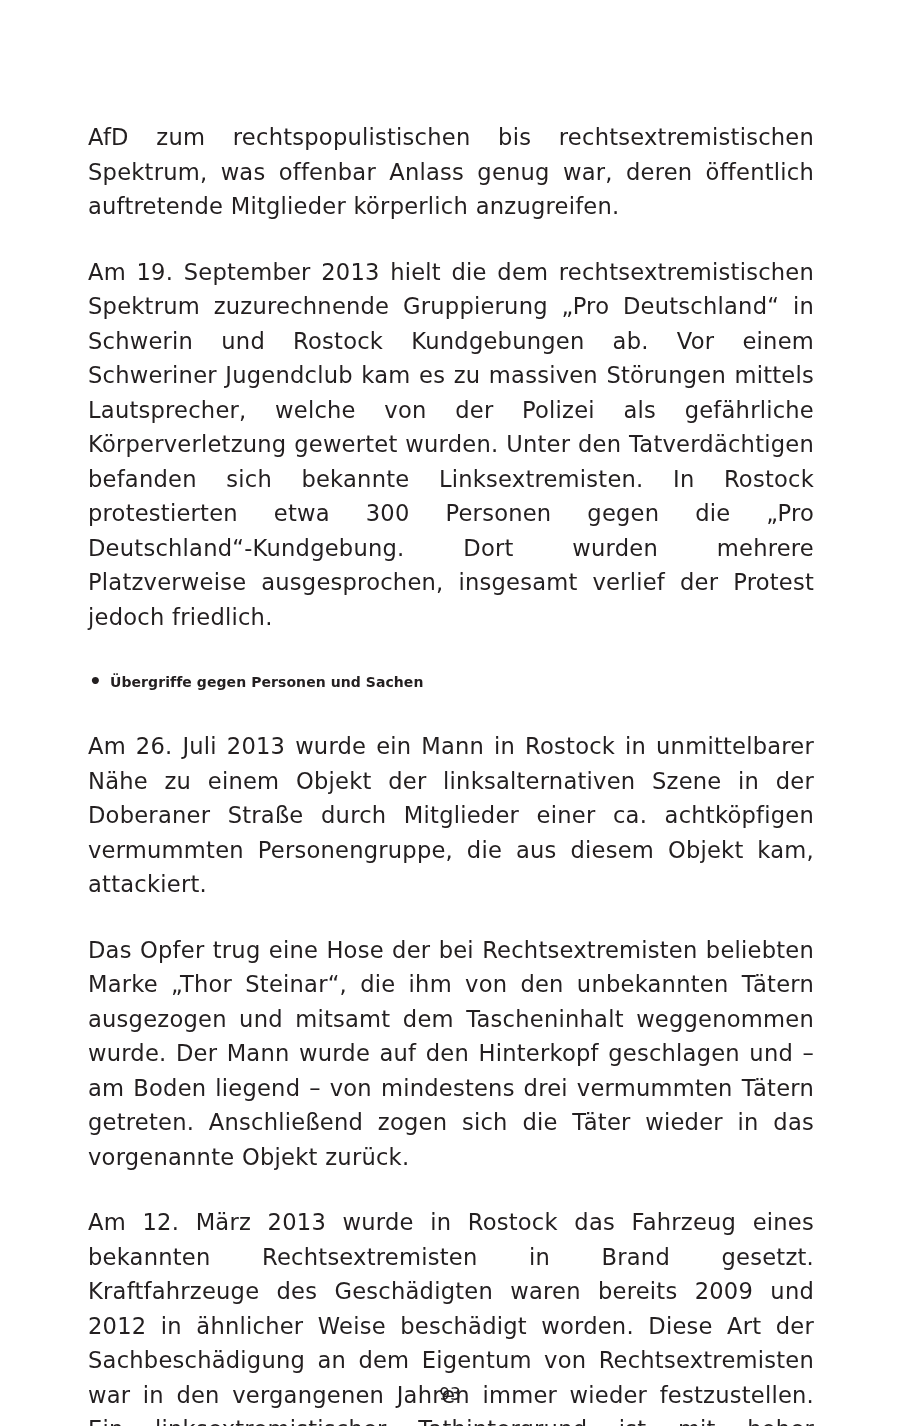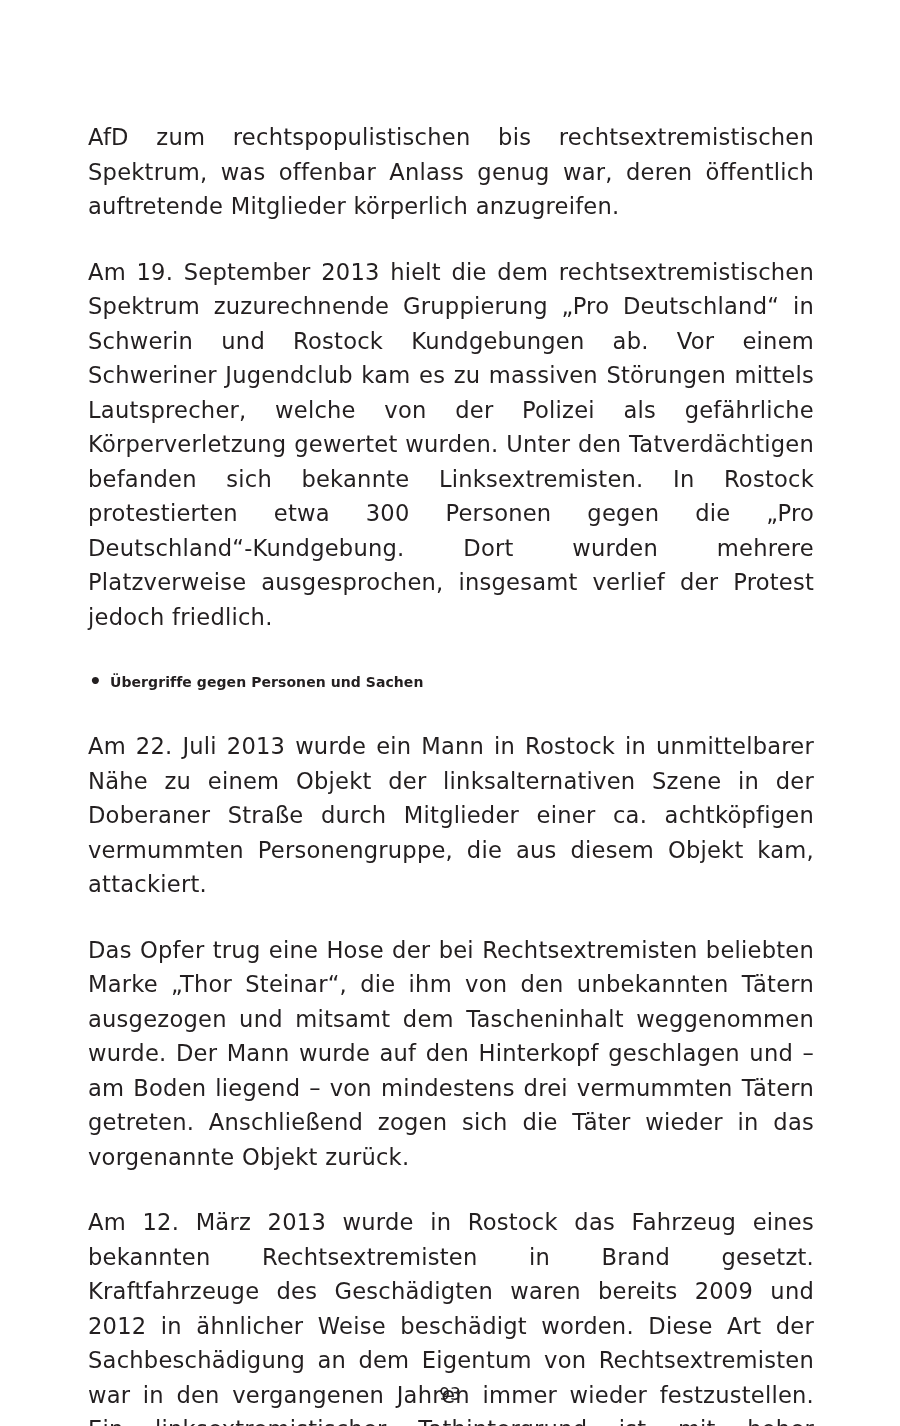--- a/index.html
+++ b/index.html
@@ -74,21 +74,21 @@
   <div class="content">
 
     <p class="body-par">AfD zum rechtspopulistischen bis rechtsextremistischen Spektrum, was offenbar Anlass genug war, deren öffentlich auftretende Mitglieder körperlich anzugreifen.</p>
 
     <p class="body-par">Am 19. September 2013 hielt die dem rechtsextremistischen Spektrum zuzurechnende Gruppierung „Pro Deutschland“ in Schwerin und Rostock Kundgebungen ab. Vor einem Schweriner Jugendclub kam es zu massiven Störungen mittels Lautsprecher, welche von der Polizei als gefährliche Körperverletzung gewertet wurden. Unter den Tatverdächtigen befanden sich bekannte Linksextremisten. In Rostock protestierten etwa 300 Personen gegen die „Pro Deutschland“-Kundgebung. Dort wurden mehrere Platzverweise ausgesprochen, insgesamt verlief der Protest jedoch friedlich.</p>
 
     <ul class="bullet-list">
       <li>Übergriffe gegen Personen und Sachen</li>
     </ul>
 
-    <p class="body-par">Am 22. Juli 2013 wurde ein Mann in Rostock in unmittelbarer Nähe zu einem Objekt der linksalternativen Szene in der Doberaner Straße durch Mitglieder einer ca. achtköpfigen vermummten Personengruppe, die aus diesem Objekt kam, attackiert.</p>
+    <p class="body-par">Am 26. Juli 2013 wurde ein Mann in Rostock in unmittelbarer Nähe zu einem Objekt der linksalternativen Szene in der Doberaner Straße durch Mitglieder einer ca. achtköpfigen vermummten Personengruppe, die aus diesem Objekt kam, attackiert.</p>
 
     <p class="body-par">Das Opfer trug eine Hose der bei Rechtsextremisten beliebten Marke „Thor Steinar“, die ihm von den unbekannten Tätern ausgezogen und mitsamt dem Tascheninhalt weggenommen wurde. Der Mann wurde auf den Hinterkopf geschlagen und – am Boden liegend – von mindestens drei vermummten Tätern getreten. Anschließend zogen sich die Täter wieder in das vorgenannte Objekt zurück.</p>
 
     <p class="body-par">Am 12. März 2013 wurde in Rostock das Fahrzeug eines bekannten Rechtsextremisten in Brand gesetzt. Kraftfahrzeuge des Geschädigten waren bereits 2009 und 2012 in ähnlicher Weise beschädigt worden. Diese Art der Sachbeschädigung an dem Eigentum von Rechtsextremisten war in den vergangenen Jahren immer wieder festzustellen. Ein linksextremistischer Tathintergrund ist mit hoher Wahrscheinlichkeit anzunehmen.</p>
 
   </div>
   <div class="page-number">93</div>
 </div>
 
 </body></html>

